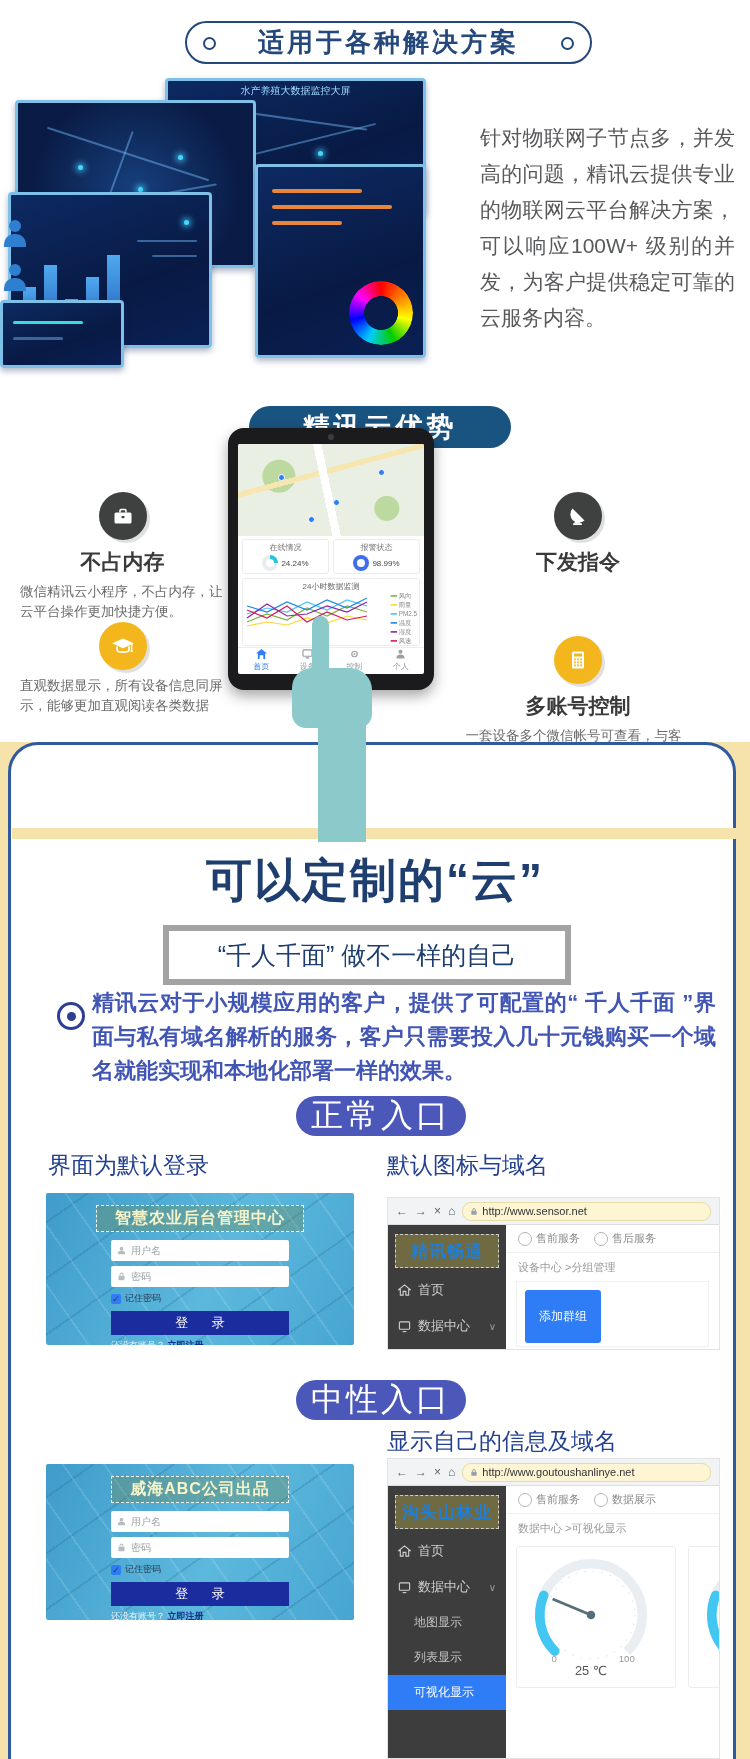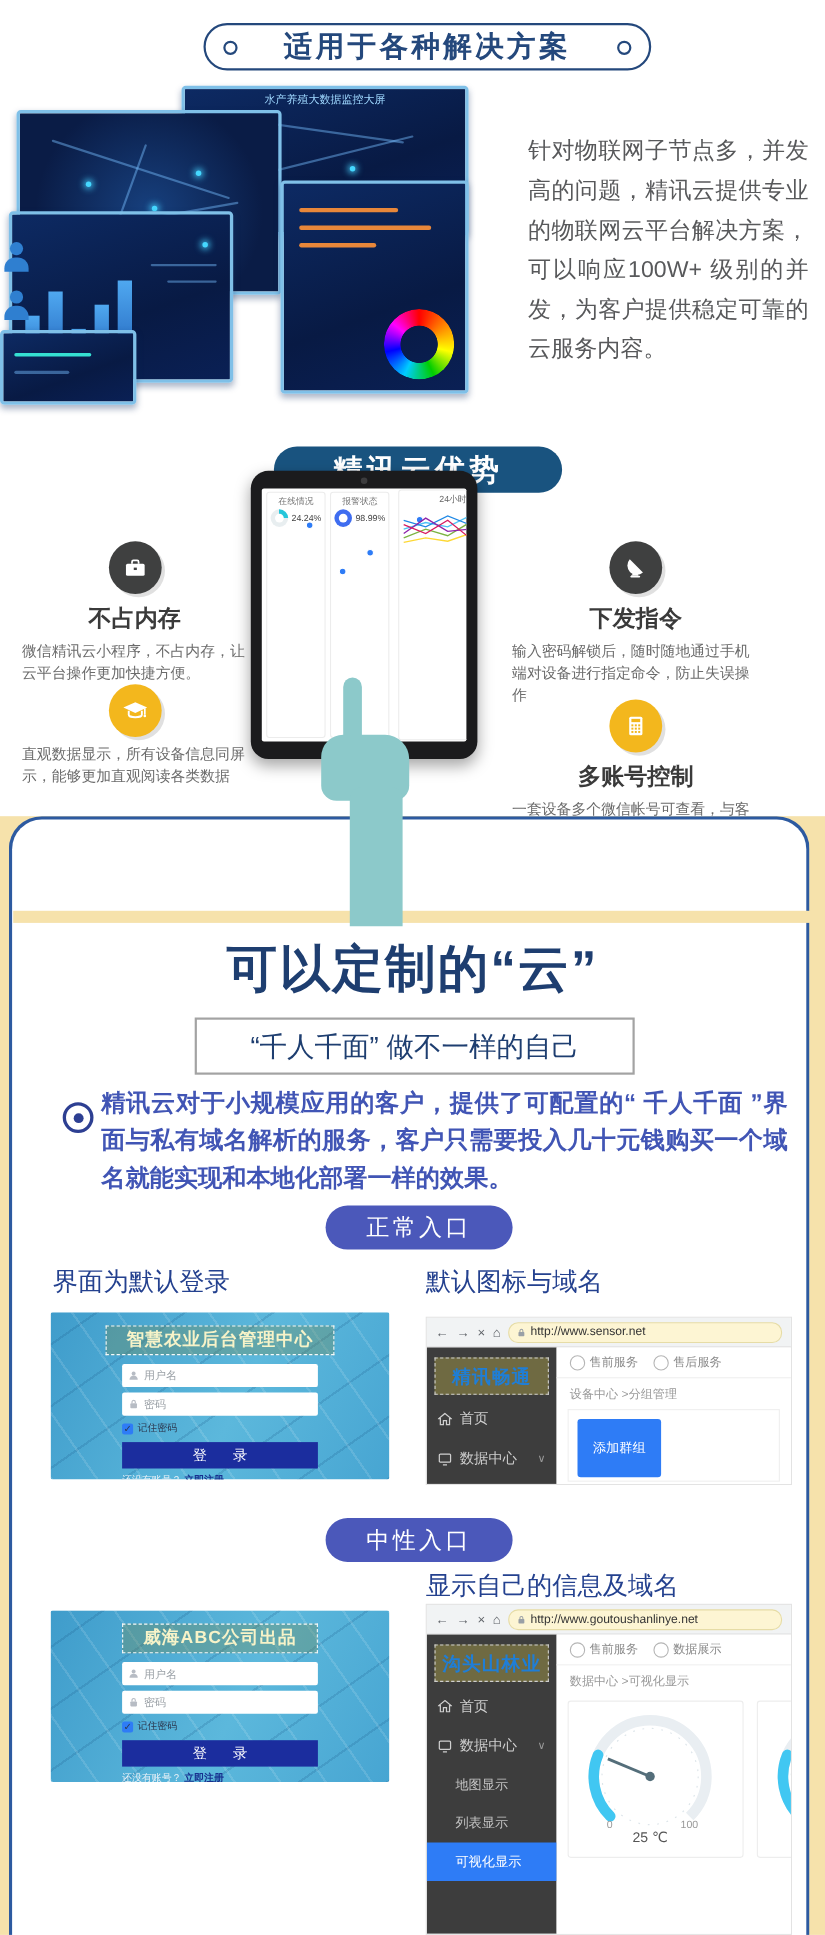--- a/index.html
+++ b/index.html
@@ -39,21 +39,21 @@
   .feat{position:absolute;text-align:center;}
   .feat .circ{width:48px;height:48px;border-radius:50%;margin:0 auto;display:flex;align-items:center;justify-content:center;box-shadow:3px 3px 0 rgba(0,0,0,.12);}
   .circ.dark{background:#3f4040;} .circ.yellow{background:#f3b71d;}
   .feat .ft{margin-top:8px;font-size:21px;font-weight:700;color:#3a3a3a;}
   .feat .fd{margin:6px auto 0;width:205px;font-size:13.5px;color:#6b6b6b;line-height:20px;text-align:left;}
 
   .tablet{left:228px;top:428px;width:206px;height:262px;background:#1b1b1d;border-radius:16px;
           box-shadow:0 6px 14px rgba(0,0,0,.35);z-index:4;}
   .tab-cam{position:absolute;top:6px;left:50%;margin-left:-3px;width:6px;height:6px;border-radius:50%;background:#3c3c3e;}
   .screen{position:absolute;left:10px;top:16px;right:10px;bottom:16px;background:#fff;border-radius:2px;overflow:hidden;
-          display:flex;flex-direction:row;}
+          display:flex;flex-direction:column;}
   .t-map{height:92px;position:relative;background:#e9efe2;
          background-image:linear-gradient(78deg,transparent 46%,#fff 46%,#fff 50%,transparent 50%),
                           linear-gradient(-15deg,transparent 62%,#f7e6b0 62%,#f7e6b0 66%,transparent 66%),
                           radial-gradient(circle at 22% 35%,#bcd9a0 0 16px,transparent 17px),
                           radial-gradient(circle at 80% 70%,#bcd9a0 0 12px,transparent 13px);}
   .t-dot{position:absolute;width:5px;height:5px;border-radius:50%;background:#2e7cf6;border:1px solid #fff;}
   .t-stats{display:flex;gap:4px;padding:3px 4px;}
   .t-card{flex:1;border:1px solid #ececec;border-radius:3px;padding:2px 3px;}
   .t-card .lb{font-size:8px;color:#777;text-align:center;}
   .donut-row{display:flex;align-items:center;justify-content:center;gap:3px;margin-top:2px;}
@@ -76,27 +76,27 @@
   .hand .palm{position:absolute;left:4px;top:52px;width:80px;height:60px;background:#8cc9ca;border-radius:20px 22px 14px 14px;}
   .hand .arm{position:absolute;left:30px;top:100px;width:48px;height:126px;background:#8cc9ca;border-radius:10px 10px 0 0;}
 
   
   .cream{left:0;top:742px;width:750px;height:1017px;background:#f6e2ab;}
   .card{left:8px;top:742px;width:728px;height:1017px;background:#fff;border:3px solid #2d5aa0;border-bottom:none;
         border-radius:30px 30px 0 0;box-sizing:border-box;}
   .tan-strip{left:12px;top:828px;width:726px;height:11px;background:#f6e2ab;z-index:5;}
 
   .s3-title{left:0;top:850px;width:750px;text-align:center;color:#1e3e70;font-size:46px;font-weight:800;letter-spacing:2px;z-index:6;}
-  .s3-sub{left:177px;top:925px;width:396px;height:48px;border:2px solid #a3a3a3;display:flex;align-items:center;justify-content:center;
+  .s3-sub{left:163px;top:925px;width:396px;height:48px;border:6px solid #a3a3a3;display:flex;align-items:center;justify-content:center;
           color:#1e3e70;font-size:25px;z-index:6;background:#fff;}
   .bullet{left:57px;top:1002px;width:22px;height:22px;border:3px solid #2d3f92;border-radius:50%;display:flex;align-items:center;justify-content:center;}
   .bullet i{width:9px;height:9px;border-radius:50%;background:#2d3f92;}
   .s3-par{left:92px;top:986px;width:624px;color:#4155b5;font-size:22px;line-height:34px;font-weight:600;text-align:justify;}
 
-  .pill{height:40px;background:#4b58ba;border-radius:20px;color:#fff;font-size:21px;letter-spacing:3px;
+  .pill{height:40px;background:#4b58ba;border-radius:20px;color:#fff;font-size:32px;letter-spacing:3px;
         display:flex;align-items:center;justify-content:center;}
   .pill1{left:296px;top:1096px;width:170px;}
   .pill2{left:296px;top:1380px;width:170px;}
   .col-label{color:#24418f;font-size:23px;}
   .lab1l{left:48px;top:1150px;} .lab1r{left:387px;top:1150px;}
   .lab2l{left:46px;top:1426px;} .lab2r{left:387px;top:1426px;}
 
   
   .login{width:308px;overflow:hidden;border-radius:2px;
          background:linear-gradient(115deg,#3f9ccb,#5cb8dc 55%,#47a5d2);
@@ -249,21 +249,20 @@
   <div class="feat" style="left:448px;top:492px;width:260px;">
     <div class="circ dark">
       <svg width="24" height="24" viewBox="0 0 24 24">
           <path d="M6.5 4.5a8.5 8.5 0 0 0 12 12z" fill="#fff"></path>
           <line x1="11" y1="11" x2="15.5" y2="15.5" stroke="#fff" stroke-width="1.8"></line>
           <path d="M9.5 17.5l3-2 2 4h-7z" fill="#fff"></path>
           <rect x="7" y="19.3" width="9" height="1.8" rx=".9" fill="#fff"></rect>
         </svg>
     </div>
     <div class="ft">下发指令</div>
-    <div class="fd" style="width:225px;">输入密码解锁后，随时随地通过手机端对设备进行指定命令，防止失误操作</div>
   </div>
 
   <div class="feat" style="left:448px;top:636px;width:260px;">
     <div class="circ yellow">
       <svg width="24" height="24" viewBox="0 0 24 24">
           <rect x="6" y="3.5" width="12" height="17" rx="1.5" fill="#fff"></rect>
           <rect x="8" y="5.5" width="8" height="3" fill="#f3b71d"></rect>
           <g fill="#f3b71d">
             <rect x="8" y="10.5" width="1.8" height="1.8"></rect>
             <rect x="11.1" y="10.5" width="1.8" height="1.8"></rect>

